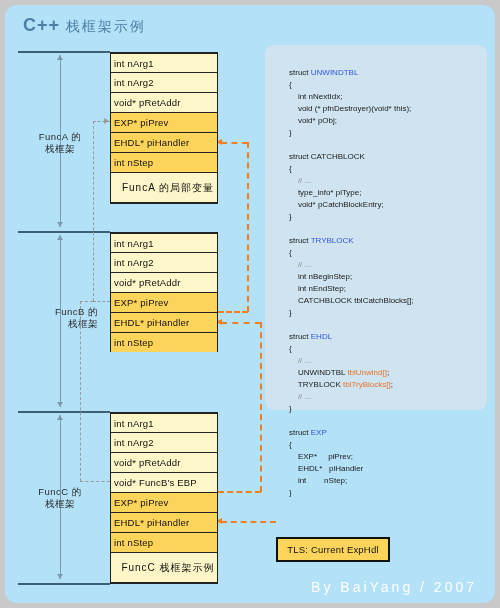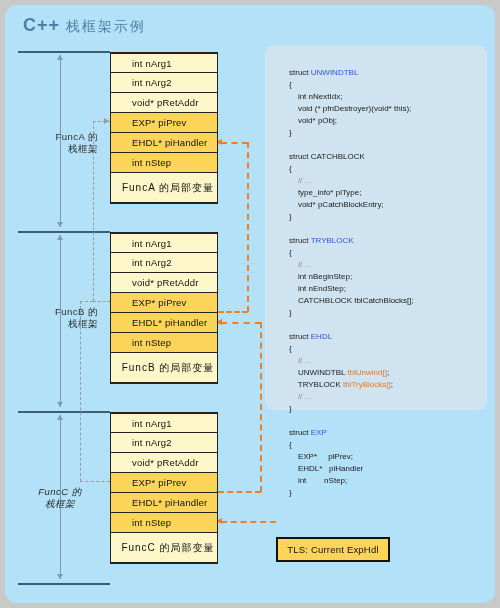--- a/index.html
+++ b/index.html
@@ -30,21 +30,21 @@
   .stack-col{position:absolute;left:105px;top:47px;width:108px;}
   .srow{
     box-sizing:border-box;
     height:20px;
     border:1.5px solid #222;
     border-bottom-width:0;
     background:#fcf6c8;
     font-size:9.5px;
     color:#111;
     display:flex;align-items:center;
-    padding-left:21px;
+    padding-left:3px;
     letter-spacing:.2px;
   }
   .srow.last{border-bottom-width:1.5px;}
   .srow.exp{background:#fcd45a;}
   .srow.local{
     height:32px;
     justify-content:center;
     padding-left:0;
     font-size:10px;
     letter-spacing:1px;
@@ -147,29 +147,29 @@
 
   <div class="hsep" style="top:46px;width:92px;"></div>
   <div class="hsep" style="top:226px;width:92px;"></div>
   <div class="hsep" style="top:406px;width:92px;"></div>
   <div class="hsep" style="top:578px;width:92px;"></div>
 
   <div class="vext" style="left:55px;top:50px;height:172px;"></div>
   <div class="vext" style="left:55px;top:230px;height:172px;"></div>
   <div class="vext" style="left:55px;top:410px;height:164px;"></div>
 
-  <div class="frame-label" style="left:17px;top:126px;text-align:right;">
+  <div class="frame-label" style="left:17px;top:126px;">
     <div>FuncA 的</div>
     <div>栈框架</div>
   </div>
   <div class="frame-label" style="left:17px;top:301px;text-align:right;">
     <div>FuncB 的</div>
     <div>栈框架</div>
   </div>
-  <div class="frame-label" style="left:17px;top:481px;font-style:italic;">
+  <div class="frame-label" style="left:17px;top:481px;">
     <div>FuncC 的</div>
     <div>栈框架</div>
   </div>
 
   <div class="ebp-v" style="left:88px;top:116px;height:180px;"></div>
   <div class="ebp-h" style="left:88px;top:296px;width:17px;"></div>
   <div class="ebp-h" style="left:88px;top:116px;width:17px;"></div>
   <div class="ebp-arrow" style="left:99px;top:113px;"></div>
 
   <div class="ebp-v" style="left:75px;top:296px;height:180px;"></div>
@@ -202,30 +202,30 @@
       <div class="srow exp">int nStep</div>
       <div class="srow local last thick-bot">FuncA 的局部变量</div>
     </div>
   <div class="stack-col" style="top:227px;">
       <div class="srow thick-top">int nArg1</div>
       <div class="srow">int nArg2</div>
       <div class="srow">void* pRetAddr</div>
       <div class="srow exp">EXP* piPrev</div>
       <div class="srow exp">EHDL* piHandler</div>
       <div class="srow exp">int nStep</div>
-      <div class="srow local last thick-bot">FuncB 的局部变量</div>
     </div>
   <div class="stack-col" style="top:407px;">
       <div class="srow thick-top">int nArg1</div>
       <div class="srow">int nArg2</div>
       <div class="srow">void* pRetAddr</div>
+      <div class="srow">void* FuncB's EBP</div>
       <div class="srow exp">EXP* piPrev</div>
       <div class="srow exp">EHDL* piHandler</div>
       <div class="srow exp">int nStep</div>
-      <div class="srow local last thick-bot">FuncC 的局部变量</div>
+      <div class="srow local last thick-bot">FuncC 栈框架示例</div>
     </div>
 
   <div id="code">
     <pre>struct <span class="kw-type">UNWINDTBL</span>
 {
     int nNextIdx;
     void (* pfnDestroyer)(void* this);
     void* pObj;
 }
 
@@ -253,13 +253,14 @@
 }
 
 struct <span class="kw-type">EXP</span>
 {
     EXP*     piPrev;
     EHDL*   piHandler
     int        nStep;
 }</pre>
   </div>
 
+  <div id="sig">By BaiYang / 2007</div>
 </div>
 
 </body></html>

